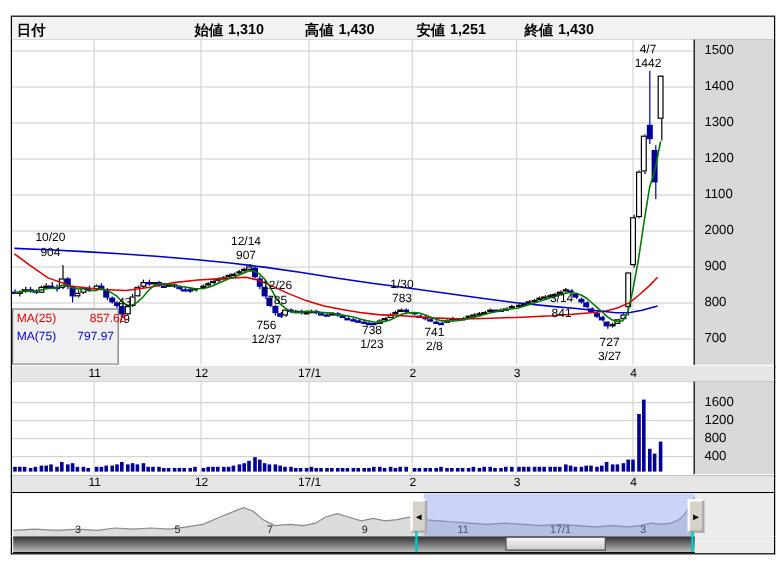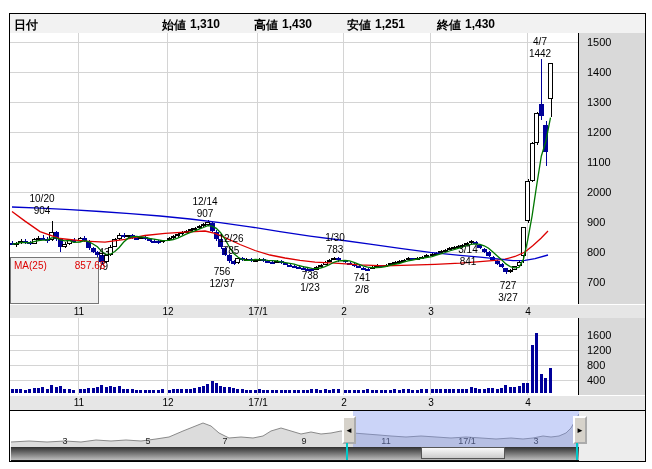--- a/index.html
+++ b/index.html
@@ -622,20 +622,24 @@
         <div class="anno" style="left: 94px; top: 214px;">
           <div>43</div>
         </div>
         <div class="anno" style="left: 94px; top: 228px;">
           <div>/9</div>
         </div>
         <div id="legend">
           <div class="legrow" style="color: rgb(221, 0, 0); gap: 28px;">
             <span>MA(25)</span>
             <span>857.68</span>
+          </div>
+          <div class="legrow" style="color: rgb(0, 0, 204);">
+            <span>MA(75)</span>
+            <span>797.97</span>
           </div>
         </div>
       </div>
     <div id="yaxis">
         <div class="ylab" style="top: 3px;">1500</div>
         <div class="ylab" style="top: 33px;">1400</div>
         <div class="ylab" style="top: 63px;">1300</div>
         <div class="ylab" style="top: 93px;">1200</div>
         <div class="ylab" style="top: 123px;">1100</div>
         <div class="ylab" style="top: 153px;">2000</div>

